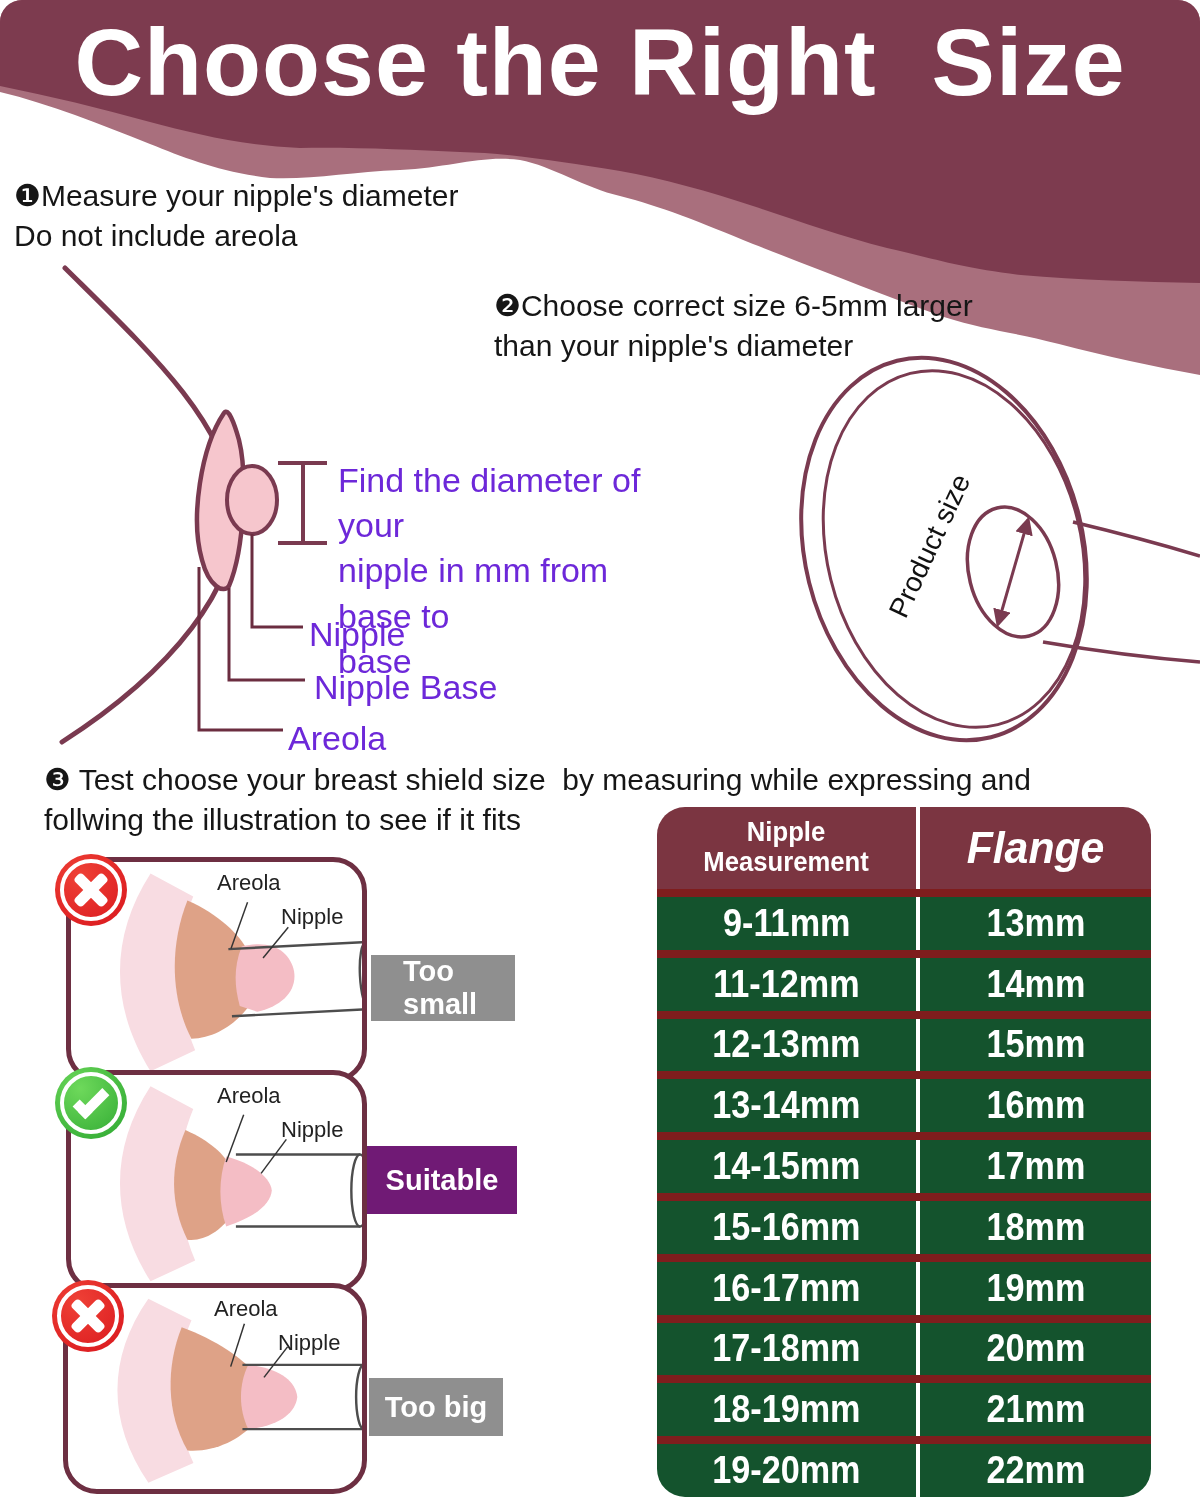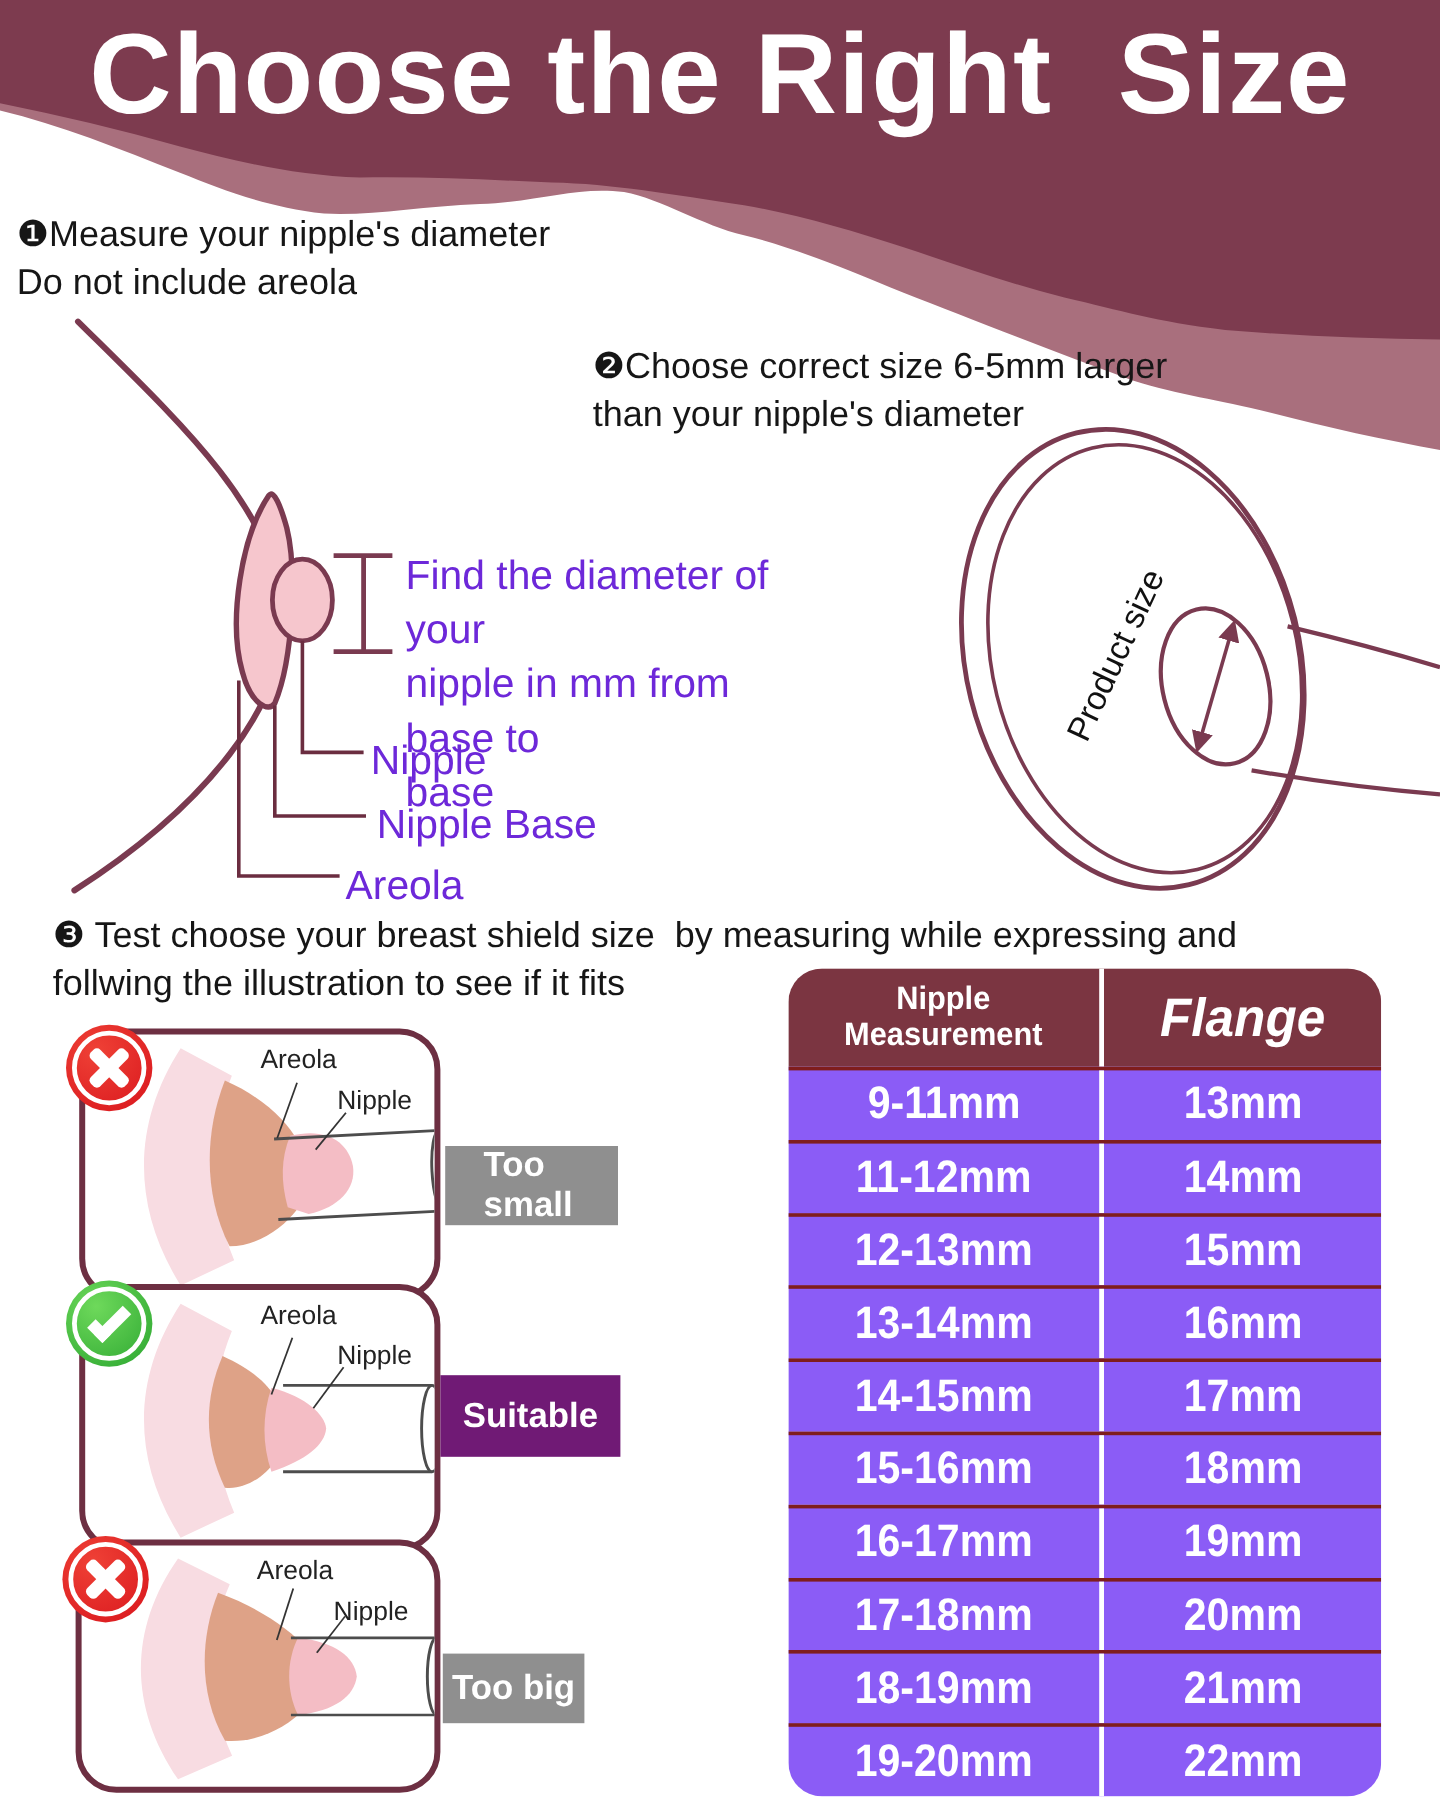--- a/index.html
+++ b/index.html
@@ -1,18 +1,18 @@
 <!DOCTYPE html>
 <html><head>
 <meta charset="utf-8">
 <style>
   html,body{margin:0;padding:0;background:#fff;}
   *{box-sizing:border-box;}
   body{font-family:"Liberation Sans","DejaVu Sans",sans-serif;}
-  .page{position:relative;width:1200px;height:1500px;background:#fff;overflow:hidden;}
+  .page{position:relative;width:1200px;height:1500px;background:#fff;overflow:hidden;border-radius:22px;}
 
   
   .header-svg{position:absolute;left:0;top:0;width:1200px;height:480px;pointer-events:none;}
   .page-title{position:absolute;left:0;top:8px;width:1200px;text-align:center;
     color:#fff;font-size:95px;font-weight:bold;letter-spacing:1px;white-space:pre;}
 
   
   .step{position:absolute;color:#161616;font-size:30px;line-height:1.32;white-space:pre-wrap;}
   .step1{left:14px;top:176px;}
   .step2{left:494px;top:286px;width:600px;}
@@ -49,30 +49,30 @@
   .badge .x1{transform:translate(-50%,-50%) rotate(45deg);}
   .badge .x2{transform:translate(-50%,-50%) rotate(-45deg);}
   .badge .chk{position:absolute;left:50%;top:50%;width:34px;height:18px;
     border-left:10px solid #fff;border-bottom:10px solid #fff;
     transform:translate(-50%,-62%) rotate(-45deg);}
 
   .result-box{position:absolute;display:flex;align-items:center;justify-content:center;
     color:#fff;font-weight:bold;font-size:29px;}
   .result-too-small{left:371px;top:955px;width:144px;height:66px;background:#8F8F8F;padding-left:32px;}
   .result-suitable{left:367px;top:1146px;width:150px;height:68px;background:#701a75;}
-  .result-too-big{left:369px;top:1378px;width:118px;height:58px;background:#8F8F8F;}
+  .result-too-big{left:369px;top:1378px;width:134px;height:58px;background:#8F8F8F;}
 
   
   .size-table{position:absolute;left:657px;top:807px;width:494px;height:690px;
     border-radius:28px;overflow:hidden;display:flex;flex-direction:column;}
   .t-header{height:82px;flex:0 0 82px;background:#7B3541;display:flex;}
   .t-h1{width:263px;border-right:4px solid #fff;display:flex;align-items:center;justify-content:center;
     color:#fff;font-weight:bold;font-size:27px;line-height:1.1;text-align:center;white-space:pre-line;}
   .t-h2{flex:1;display:flex;align-items:center;justify-content:center;color:#fff;font-weight:600;font-size:45px;font-style:italic;}
-  .t-row{flex:1;display:flex;background:#8b5cf6;border-top:3px solid #7f1d1d;text-align:center;}
+  .t-row{flex:1;display:flex;background:#14532d;border-top:8px solid #7f1d1d;text-align:center;}
   .t-c1{width:263px;border-right:4px solid #fff;display:flex;align-items:center;justify-content:center;}
   .t-c2{flex:1;display:flex;align-items:center;justify-content:center;}
   .cond{display:inline-block;transform:scaleX(0.9);color:#fff;font-weight:bold;font-size:38px;letter-spacing:0;}
   .t-h1 .cond{font-size:27px;transform:scaleX(0.95);}
   .t-h2 .cond{font-size:45px;font-weight:600;transform:scaleX(0.95);}
 </style>
 </head>
 <body>
 
 <div class="page">

